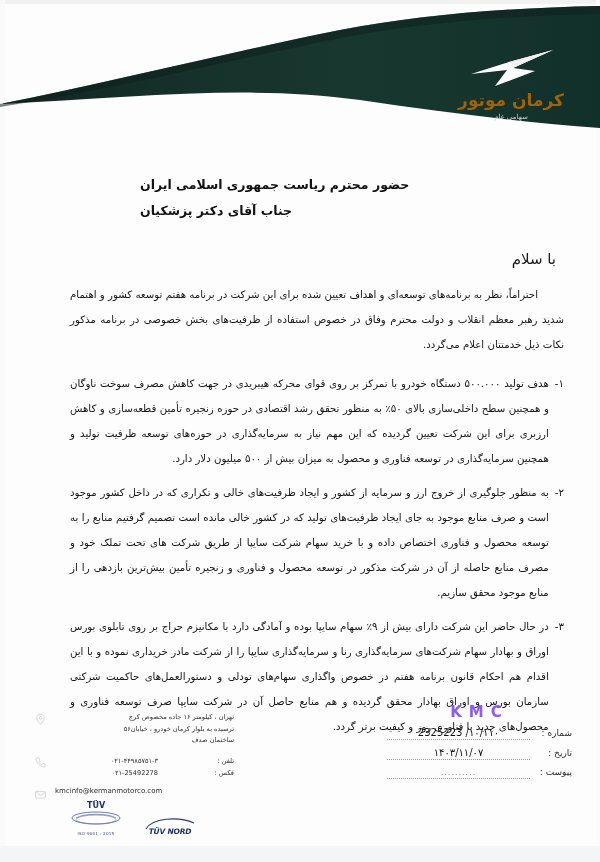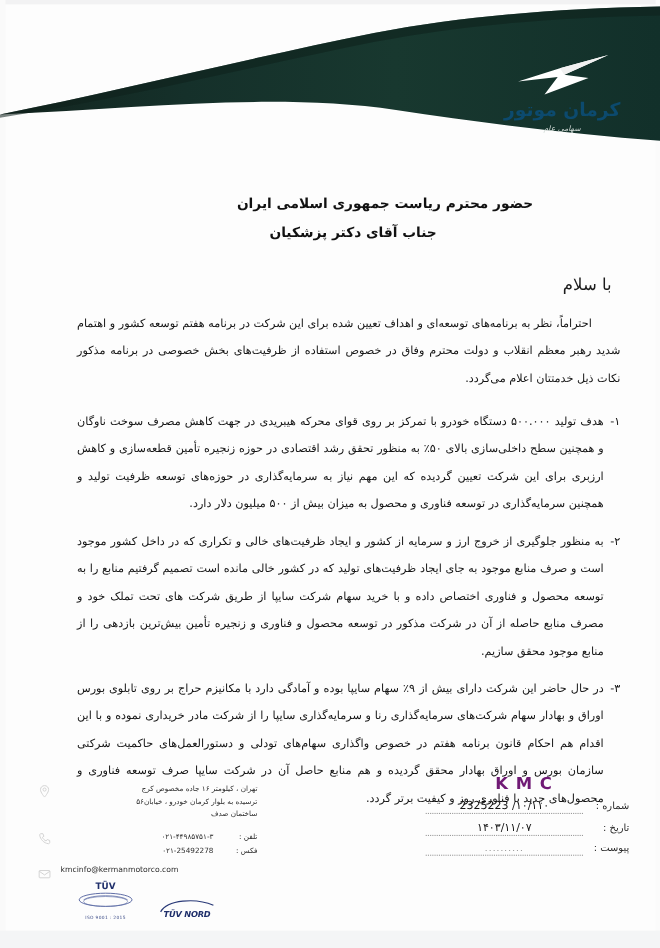--- a/index.html
+++ b/index.html
@@ -62,41 +62,40 @@
   }
   .brand-mark {
     width: 92px;
     height: 40px;
     margin: 0 auto;
     display: block;
   }
   .brand-name {
     margin-top: 3px;
     font-size: 17px;
-    color: #0c4a6e;
+    color: #a16207;
     font-weight: 700;
     letter-spacing: 0.5px;
     font-family: "DejaVu Sans", sans-serif;
     line-height: 1.1;
   }
   .brand-sub {
     margin-top: 3px;
     font-size: 7px;
     color: #cfd8d4;
     font-family: "DejaVu Sans", sans-serif;
-    font-style: italic;
   }
 
   
   .addressee {
     position: absolute;
     top: 172px;
     right: 40px;
     width: 420px;
-    text-align: center;
+    text-align: left;
     direction: rtl;
   }
   .addressee-line {
     font-size: 12.5px;
     font-weight: 700;
     color: #111111;
     line-height: 2.1;
     font-family: "DejaVu Sans", sans-serif;
   }
   .addressee-line.second {
@@ -166,21 +165,21 @@
     position: absolute;
     top: 703px;
     right: 28px;
     width: 185px;
     direction: rtl;
   }
   .kmc-wordmark {
     text-align: center;
     font-size: 15px;
     letter-spacing: 7px;
-    color: #701a75;
+    color: #8b5cf6;
     font-family: "DejaVu Sans", sans-serif;
     font-weight: 600;
     margin-bottom: 6px;
     direction: ltr;
   }
   .ref-row {
     display: flex;
     flex-direction: row;
     align-items: baseline;
     margin-bottom: 7px;
@@ -241,21 +240,21 @@
   .contact-kv {
     display: flex;
     flex-direction: row;
     justify-content: flex-start;
     gap: 14px;
     font-size: 6.6px;
     line-height: 1.85;
     color: #2d2d2d;
     font-family: "DejaVu Sans", sans-serif;
   }
-  .contact-kv .k { flex: 0 0 26px; text-align: right; }
+  .contact-kv .k { flex: 0 0 26px; text-align: right; margin-left: 36px; }
   .contact-kv .v { direction: ltr; text-align: left; }
   .contact-email {
     font-size: 7px;
     color: #2d2d2d;
     direction: ltr;
     text-align: left;
     font-family: "DejaVu Sans", sans-serif;
   }
 
   

